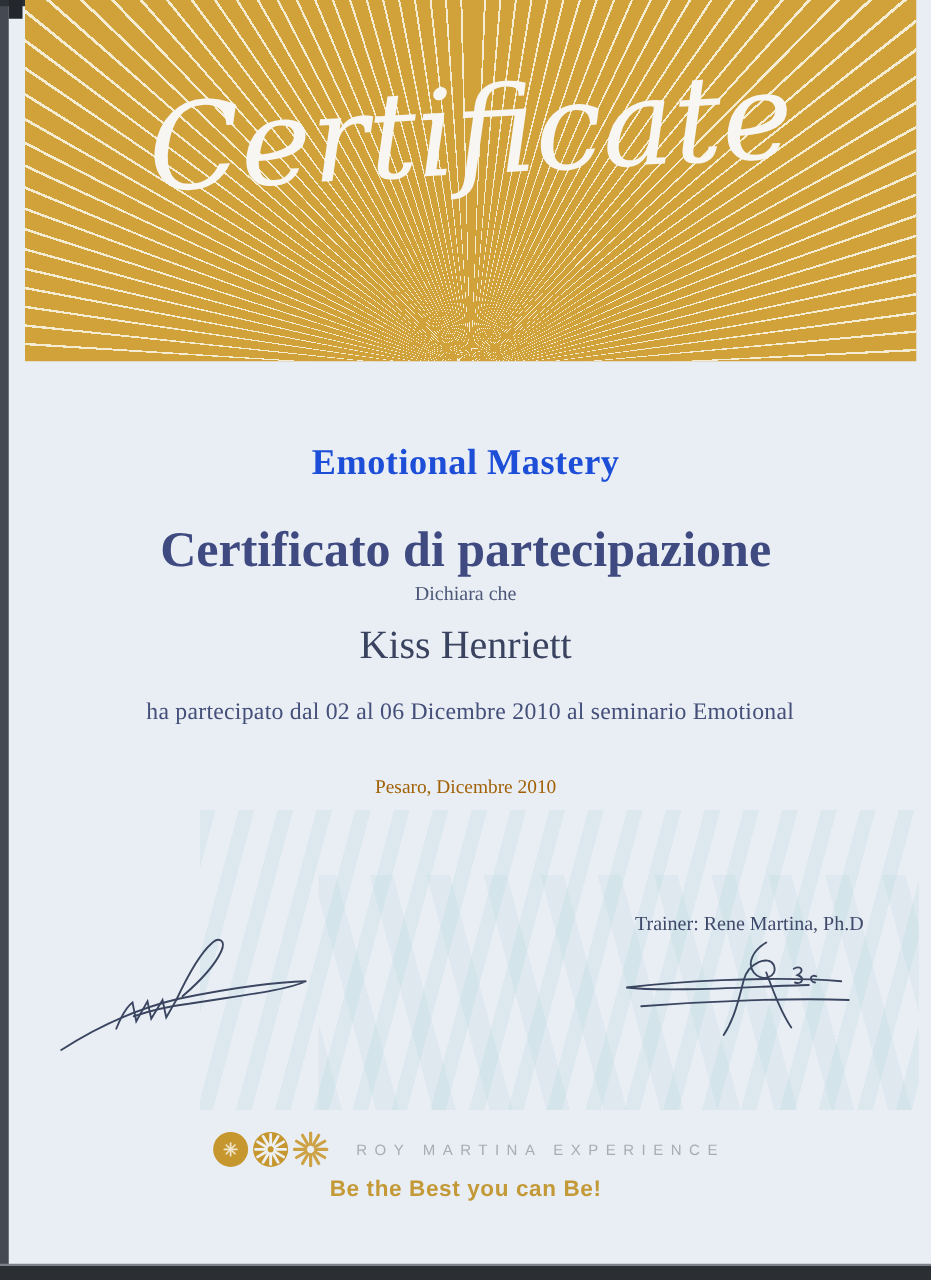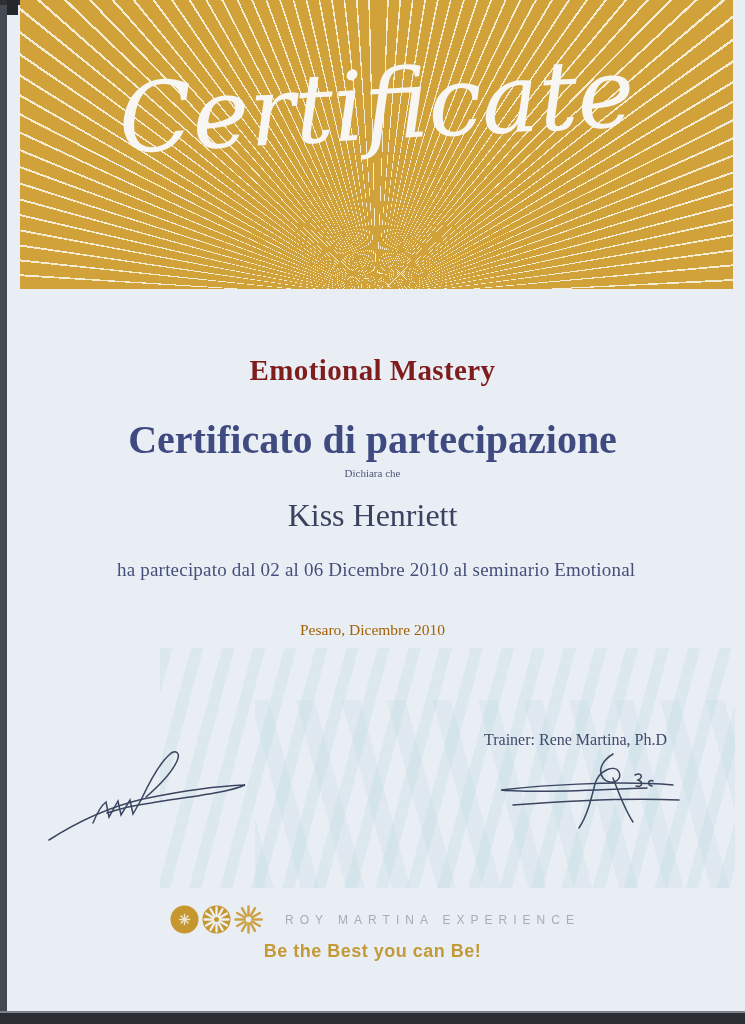--- a/index.html
+++ b/index.html
@@ -35,36 +35,36 @@
   }
   .watermark-b {
     position:absolute; left:255px; top:700px; width:480px; height:188px;
     background:repeating-linear-gradient(75deg,
       rgba(140,200,205,0.10) 0 18px, rgba(140,200,205,0) 18px 44px);
     filter:blur(0.6px);
   }
 
   
   .ctr { position:absolute; left:0; right:0; text-align:center; }
-  .program-title   { top:354px; font-size:29px; font-weight:bold; color:#7f1d1d; letter-spacing:0.4px; }
+  .program-title   { top:354px; font-size:29px; font-weight:bold; color:#1d4ed8; letter-spacing:0.4px; }
   .subtitle        { top:416px; font-size:40px; font-weight:bold; color:#3e4a80; }
-  .declaration     { top:467px; font-size:11px; color:#4d5878; }
+  .declaration     { top:467px; font-size:16px; color:#4d5878; }
   .recipient       { top:497px; font-size:32px; color:#39425f; }
   .place-date      { top:621px; font-size:15.5px; color:#a16207; }
 
   .body-text {
     position:absolute; left:117px; top:558px;
     font-size:19px; line-height:23px; color:#44507a; letter-spacing:0.2px;
   }
   .body-text div { white-space:nowrap; }
 
   
   .trainer-label { position:absolute; top:731px; font-size:16px; color:#3f4a6b; }
   .trainer-left  { left:82px; }
-  .trainer-right { left:484px; }
+  .trainer-right { left:508px; }
   .sig { position:absolute; }
   .sig-left  { left:45px;  top:744px; }
   .sig-right { left:495px; top:748px; }
   .sig path { fill:none; stroke:#3a4560; stroke-width:1.5; stroke-linecap:round; }
 
   
   .logo-row {
     position:absolute; left:170px; top:905px;
     display:flex; align-items:center;
   }

